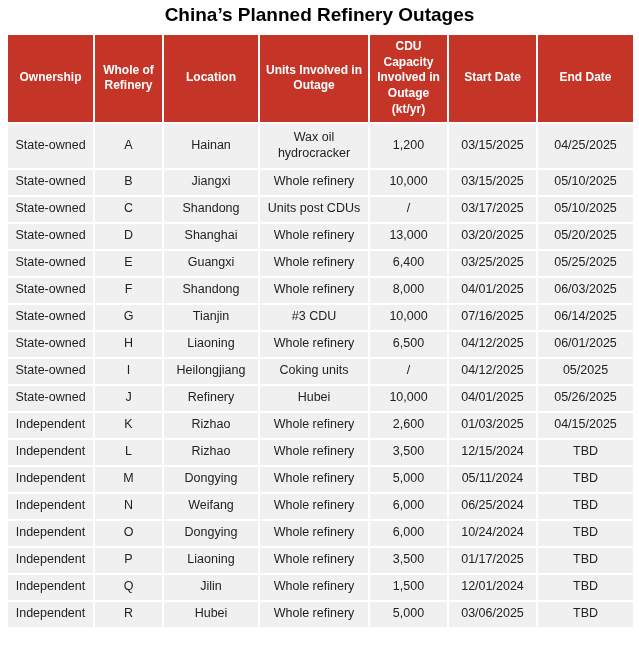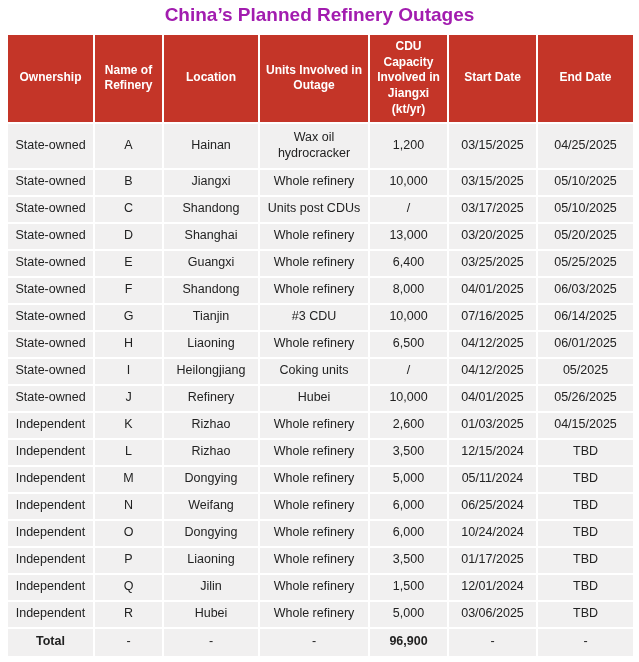--- a/index.html
+++ b/index.html
@@ -14,21 +14,21 @@
     width:639px;
     height:662px;
     background:#ffffff;
     font-family:"Liberation Sans", sans-serif;
     overflow:hidden;
   }
   .title{
     font-family:"Liberation Sans", sans-serif;
     font-size:19px;
     font-weight:bold;
-    color:#a21caf;
+    color:#000000;
     text-align:center;
     padding-top:3px;
     line-height:1.3;
   }
   table.outages{
     border-collapse:collapse;
     table-layout:fixed;
     margin:5px 0 0 6px;
     width:627px;
   }
@@ -71,24 +71,24 @@
       <col style="width:69px">
       <col style="width:96px">
       <col style="width:110px">
       <col style="width:79px">
       <col style="width:89px">
       <col style="width:97px">
     </colgroup>
     <thead>
       <tr>
           <th>Ownership</th>
-          <th>Name of Refinery</th>
+          <th>Whole of Refinery</th>
           <th>Location</th>
           <th>Units Involved in Outage</th>
-          <th>CDU Capacity Involved in Jiangxi (kt/yr)</th>
+          <th>CDU Capacity Involved in Outage (kt/yr)</th>
           <th>Start Date</th>
           <th>End Date</th>
         </tr>
     </thead>
     <tbody>
         <tr>
           <td>State-owned</td>
           <td>A</td>
           <td>Hainan</td>
           <td>Wax oil hydrocracker</td>
@@ -242,24 +242,15 @@
         </tr>
         <tr>
           <td>Independent</td>
           <td>R</td>
           <td>Hubei</td>
           <td>Whole refinery</td>
           <td>5,000</td>
           <td>03/06/2025</td>
           <td>TBD</td>
         </tr>
-        <tr class="total-row">
-          <td class="bold">Total</td>
-          <td>-</td>
-          <td>-</td>
-          <td>-</td>
-          <td class="bold">96,900</td>
-          <td>-</td>
-          <td>-</td>
-        </tr>
       </tbody>
   </table>
 </div>
 
 </body></html>

